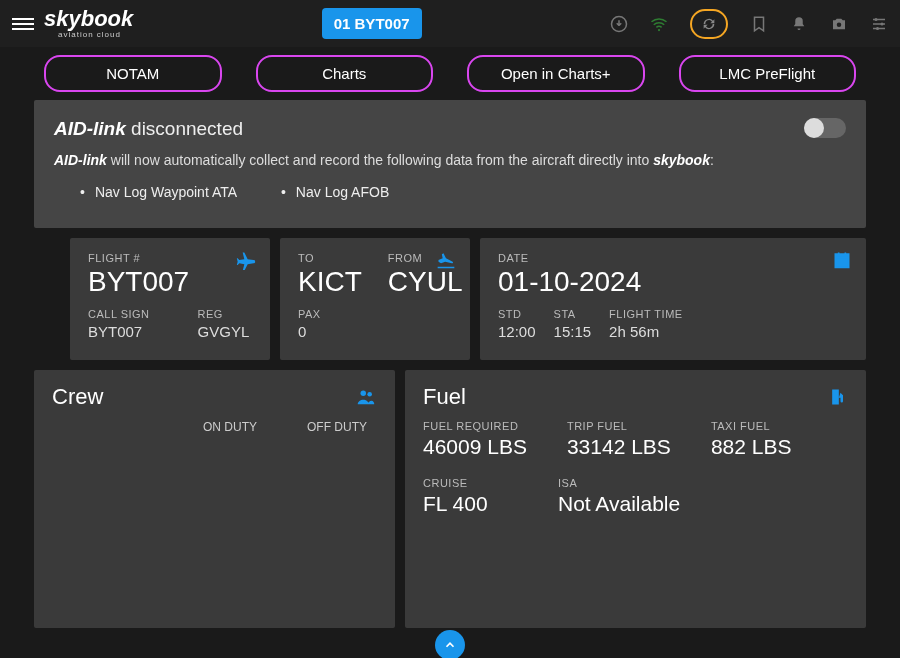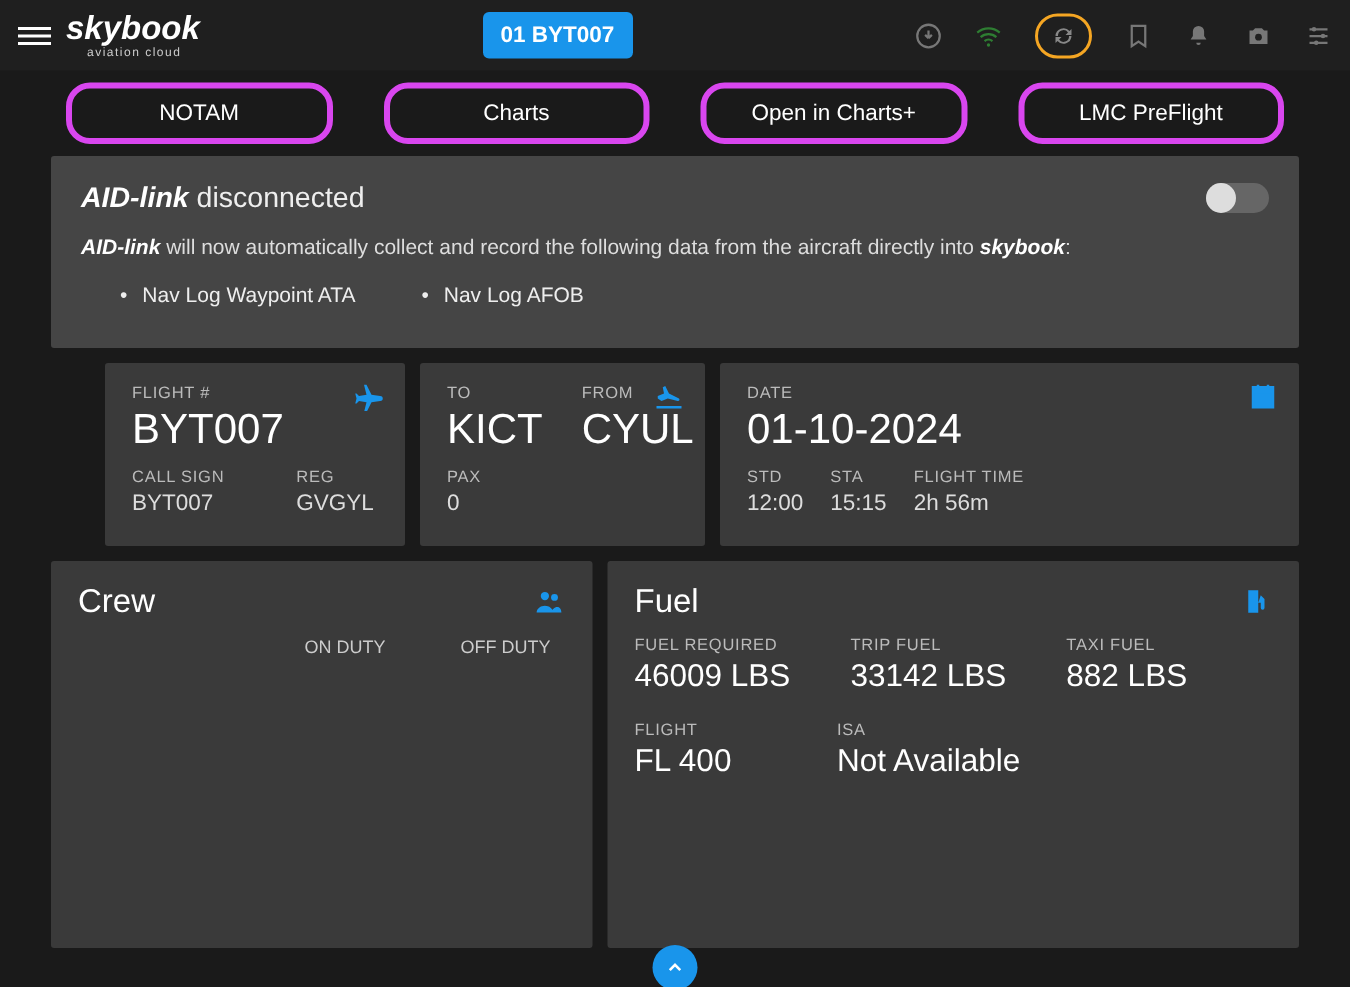--- a/index.html
+++ b/index.html
@@ -48,21 +48,21 @@
   .tabbar {
     display:flex;
     gap:34px;
     padding:8px 44px 0 44px;
     justify-content: space-between;
   }
   .tab {
     flex:1;
     text-align:center;
     padding:8px 0;
-    border:4px solid #d946ef;
+    border:2px solid #d946ef;
     border-radius:16px;
     font-size:15px;
     cursor:pointer;
     color:#fff;
   }
 
   .content { padding:8px 34px 0 34px; }
 
   .aid-card {
     background:#454545;
@@ -328,21 +328,21 @@
           <div class="label">TRIP FUEL</div>
           <div class="fuel-val">33142 LBS</div>
         </div>
         <div class="col">
           <div class="label">TAXI FUEL</div>
           <div class="fuel-val">882 LBS</div>
         </div>
       </div>
       <div class="fuel-grid" style="margin-top:18px">
         <div class="col" style="min-width:95px">
-          <div class="label">FLIGHT</div>
+          <div class="label">CRUISE</div>
           <div class="fuel-val">FL 400</div>
         </div>
         <div class="col">
           <div class="label">ISA</div>
           <div class="fuel-val">Not Available</div>
         </div>
       </div>
     </div>
 
   </div>

